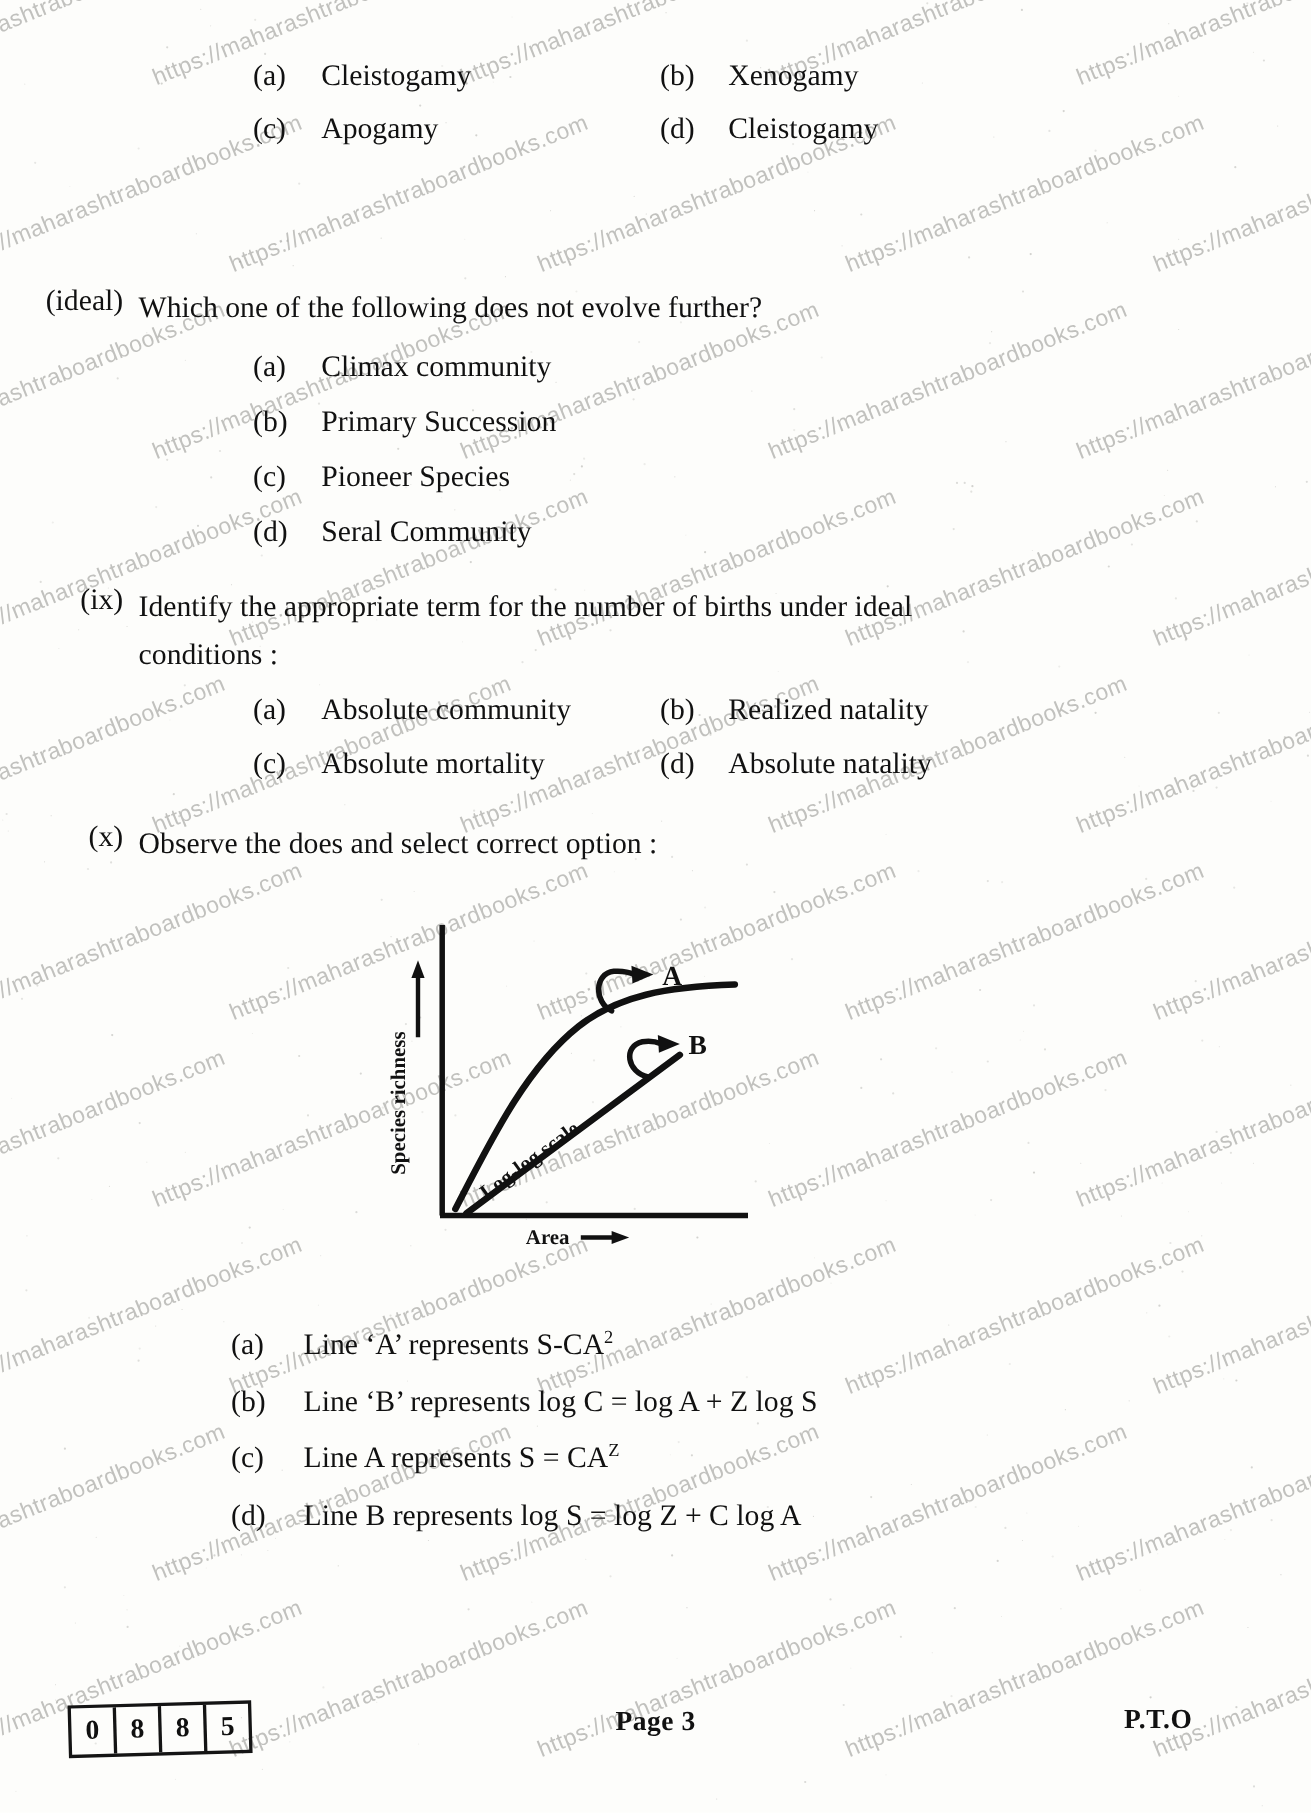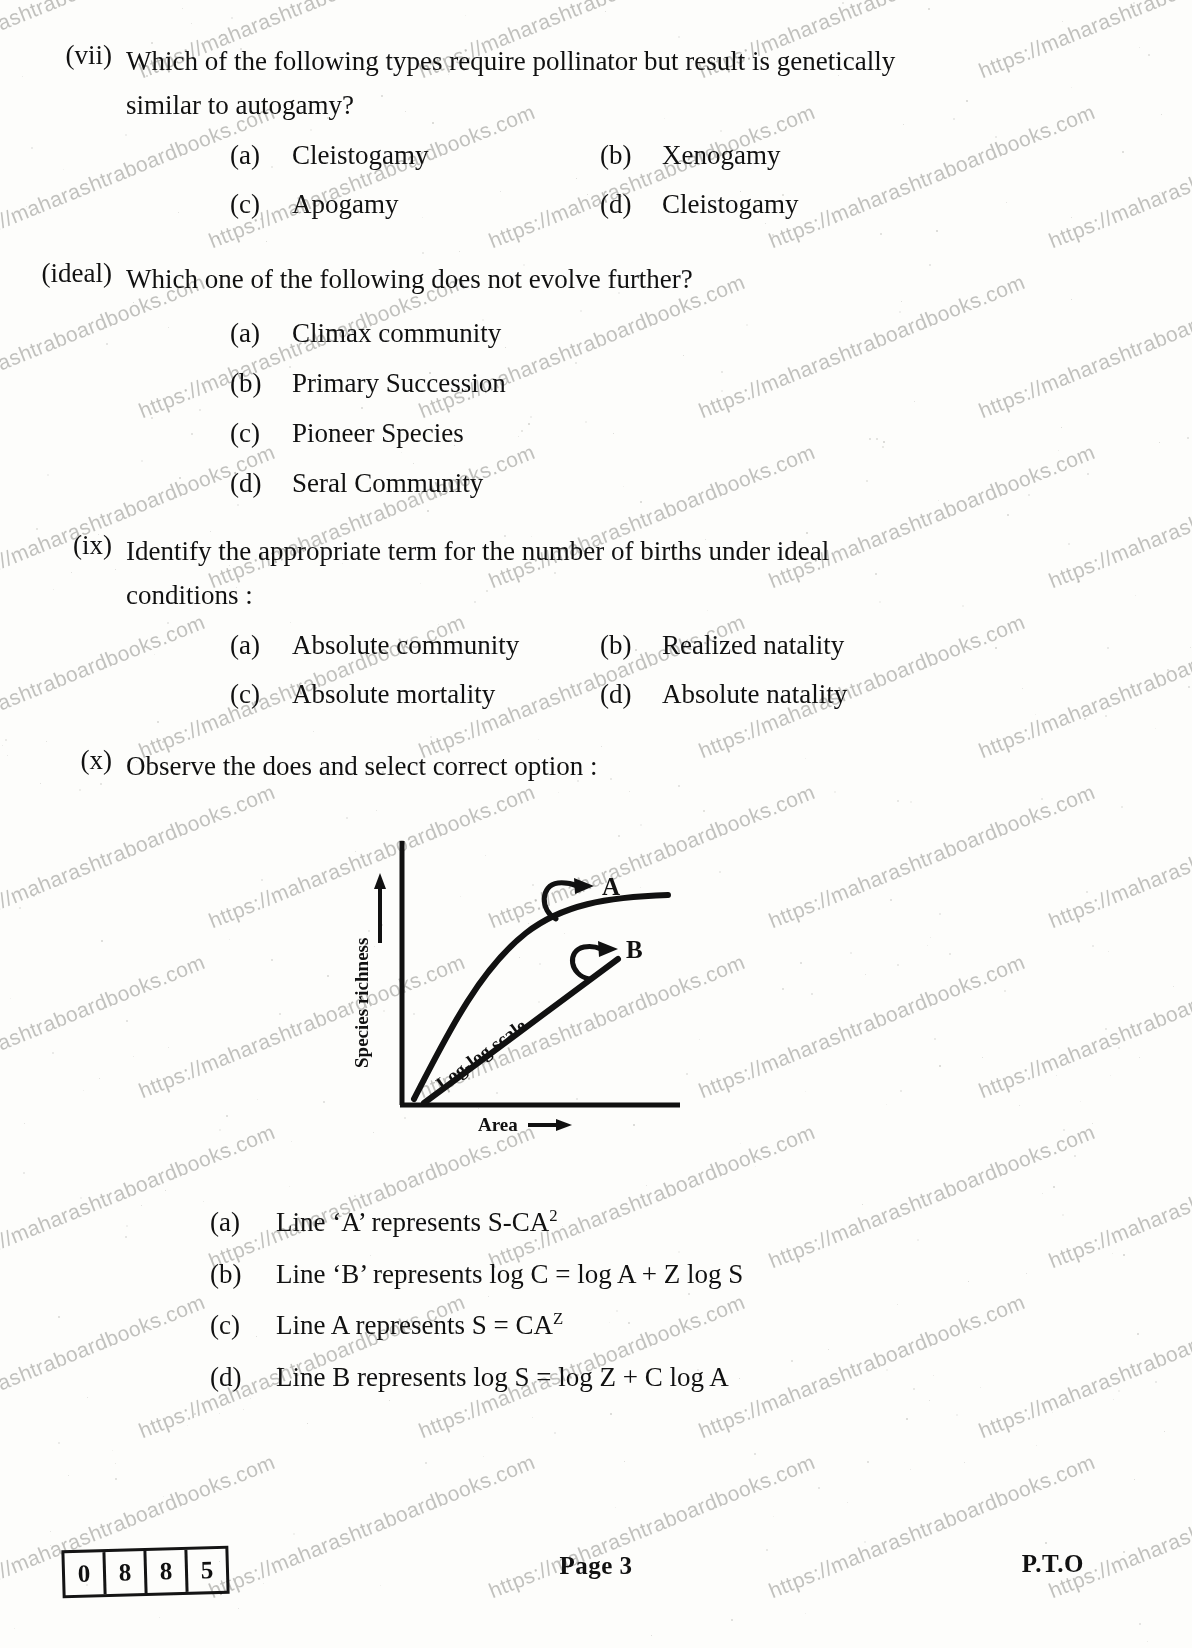--- a/index.html
+++ b/index.html
@@ -666,24 +666,20 @@
     <div class="wm" style="left: -50px; top: 1580px;">https://maharashtraboardbooks.com</div>
     <div class="wm" style="left: 210px; top: 1580px;">https://maharashtraboardbooks.com</div>
     <div class="wm" style="left: 490px; top: 1580px;">https://maharashtraboardbooks.com</div>
     <div class="wm" style="left: 770px; top: 1580px;">https://maharashtraboardbooks.com</div>
     <div class="wm" style="left: 1050px; top: 1580px;">https://maharashtraboardbooks.com</div>
   </div>
 
 <div class="content">
 
   <div class="q7">
-    <div class="qrow">
-      <div class="qnum">(vii)</div>
-      <div class="qtext">Which of the following types require pollinator but result is genetically similar to autogamy?</div>
-    </div>
     <div class="opt-grid2">
       <div class="opt2">
         <span class="olabel">(a)</span>
         <span class="otext">Cleistogamy</span>
       </div>
       <div class="opt2">
         <span class="olabel">(b)</span>
         <span class="otext">Xenogamy</span>
       </div>
       <div class="opt2">

